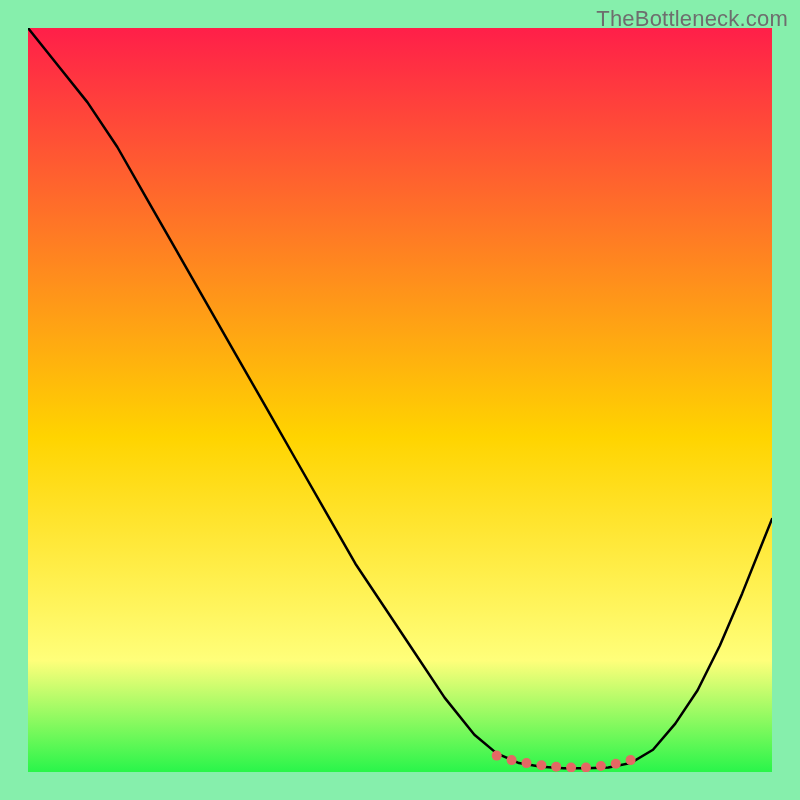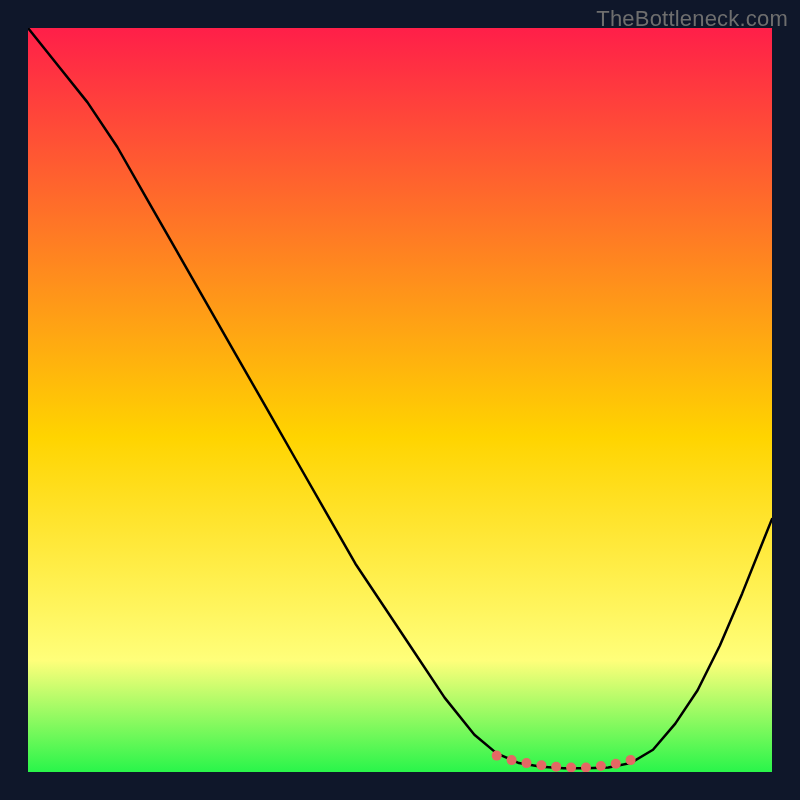--- a/index.html
+++ b/index.html
@@ -6,21 +6,21 @@
   html, body {
     width: 800px;
     height: 800px;
     background: #000;
     overflow: hidden;
   }
   .frame {
     position: relative;
     width: 800px;
     height: 800px;
-    background: #0f172a;
+    background: #86efac;
   }
   .watermark {
     position: absolute;
     top: 6px;
     right: 12px;
     color: #6e6e6e;
     font-family: Arial, Helvetica, sans-serif;
     font-size: 22px;
     font-weight: 500;
     letter-spacing: 0.2px;

